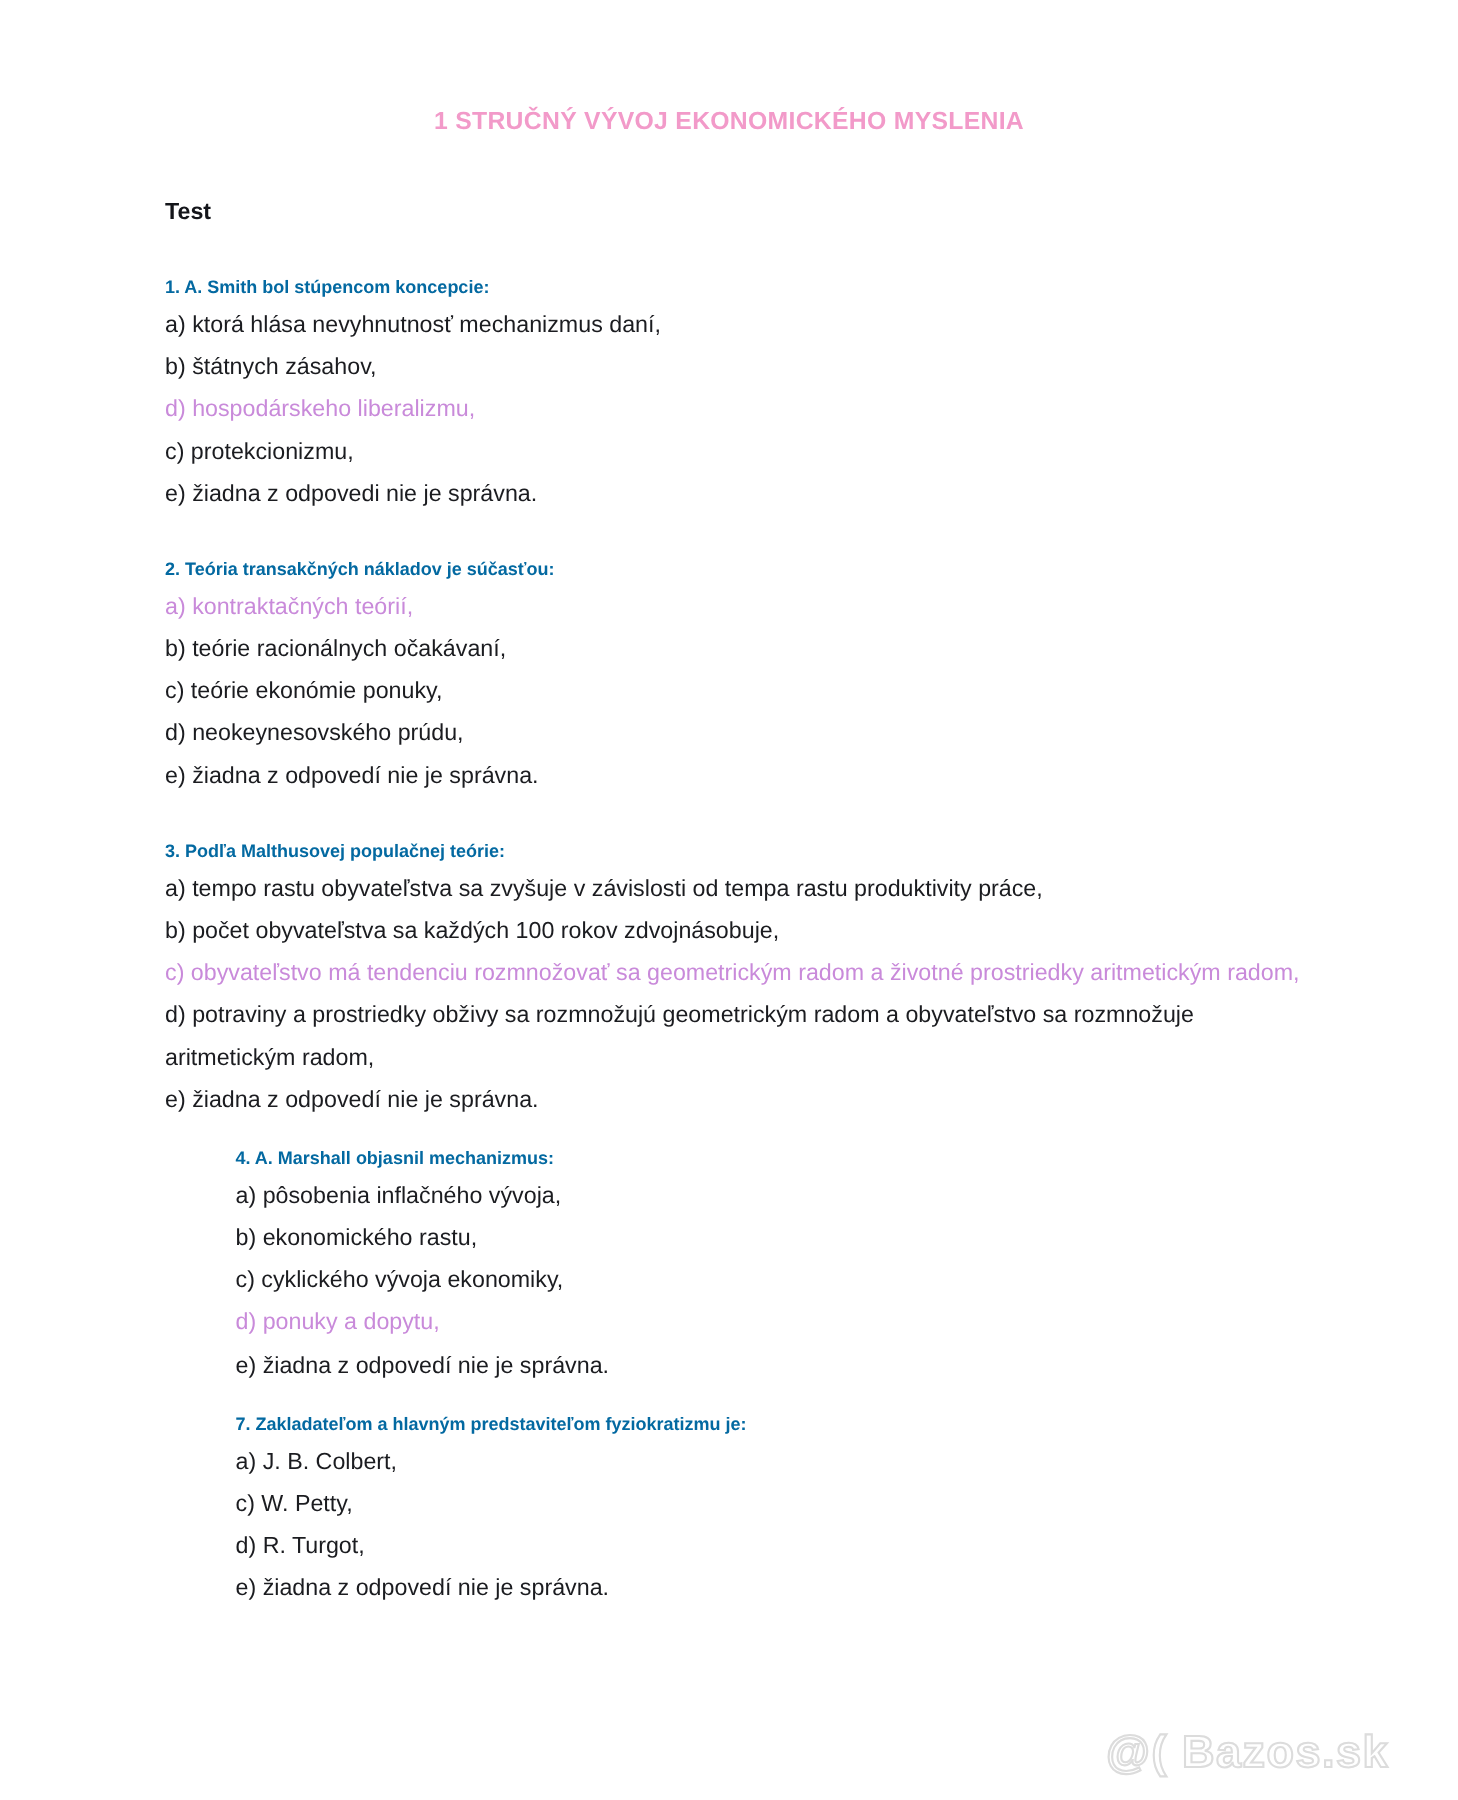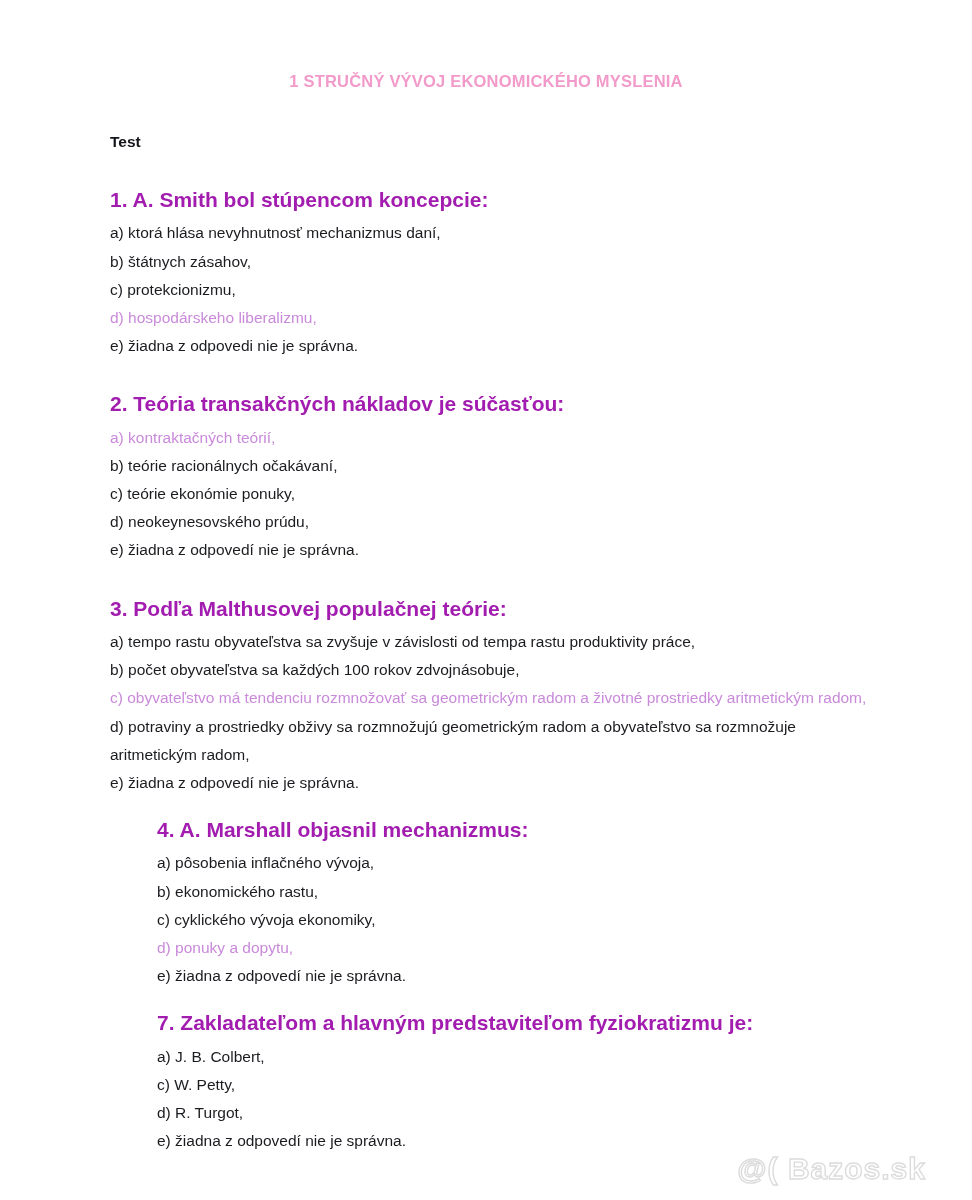--- a/index.html
+++ b/index.html
@@ -57,23 +57,23 @@
   }
 
   .qblock {
     margin: 0;
   }
 
   .qblock.gap-lg { margin-top: 25px; }
   .qblock.gap-md { margin-top: 14px; margin-left: 47px; }
 
   .question {
-    font-size: 21px;
+    font-size: 12px;
     font-weight: 700;
-    color: #a21caf;
+    color: #0369a1;
     line-height: 1.82;
     margin: 0;
   }
 
   .answer {
     font-size: 15.5px;
     font-weight: 400;
     color: #1b1c20;
     line-height: 1.82;
     margin: 0;
@@ -109,22 +109,22 @@
 
   <div class="body-col">
 
     <div class="section-label">Test</div>
 
     <div id="questions-root">
         <div class="qblock gap-lg">
           <div class="question">1. A. Smith bol stúpencom koncepcie:</div>
           <div class="answer">a) ktorá hlása nevyhnutnosť mechanizmus daní,</div>
           <div class="answer">b) štátnych zásahov,</div>
+          <div class="answer highlight">d) hospodárskeho liberalizmu,</div>
           <div class="answer">c) protekcionizmu,</div>
-          <div class="answer highlight">d) hospodárskeho liberalizmu,</div>
           <div class="answer">e) žiadna z odpovedi nie je správna.</div>
         </div>
         <div class="qblock gap-lg">
           <div class="question">2. Teória transakčných nákladov je súčasťou:</div>
           <div class="answer highlight">a) kontraktačných teórií,</div>
           <div class="answer">b) teórie racionálnych očakávaní,</div>
           <div class="answer">c) teórie ekonómie ponuky,</div>
           <div class="answer">d) neokeynesovského prúdu,</div>
           <div class="answer">e) žiadna z odpovedí nie je správna.</div>
         </div>

